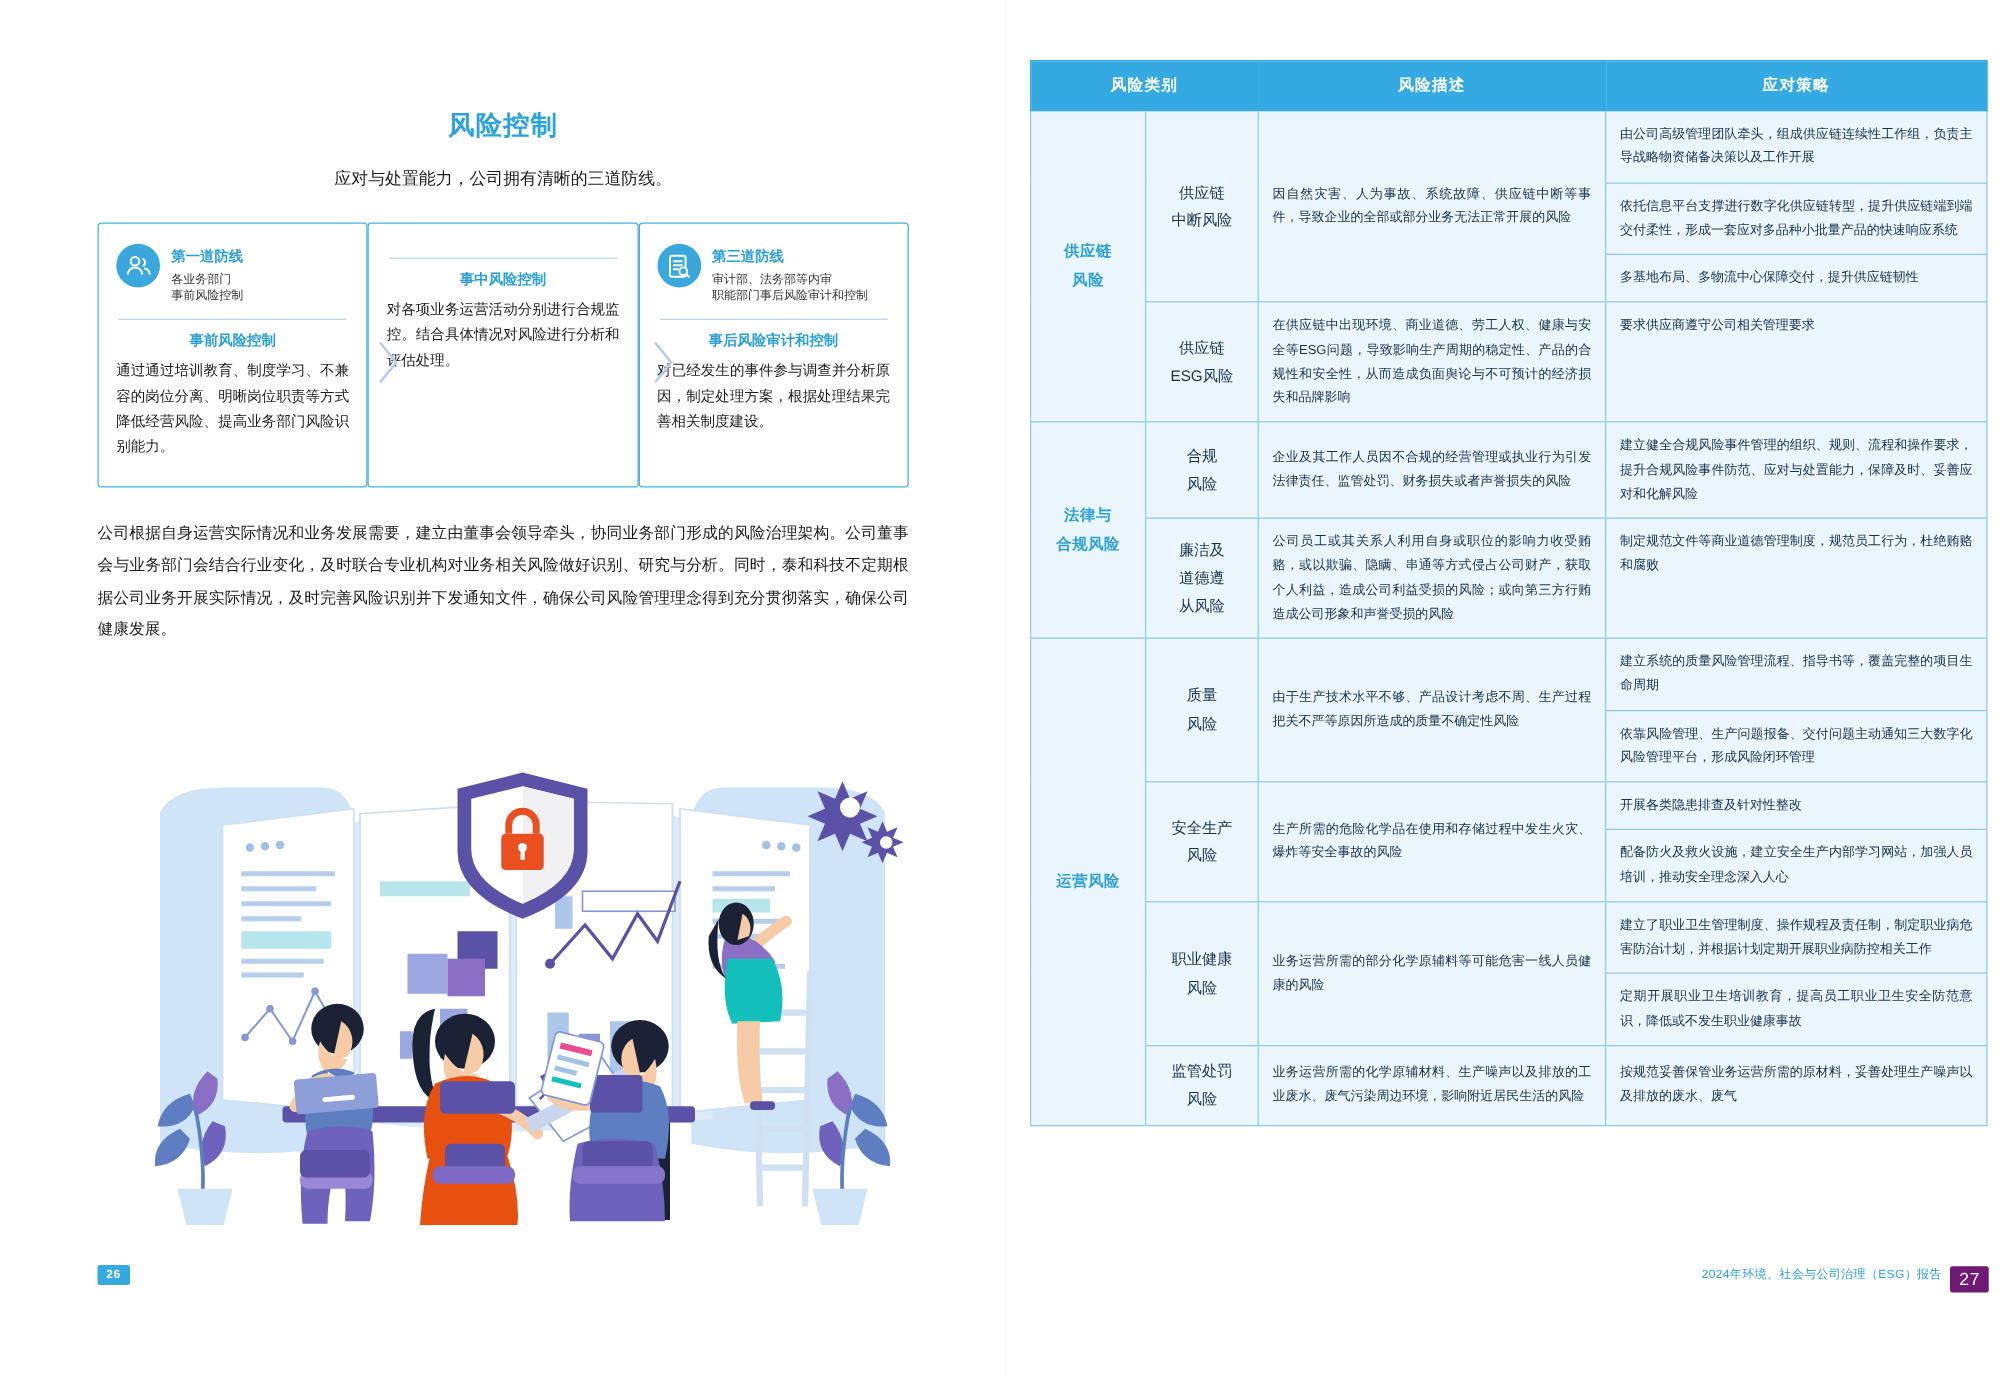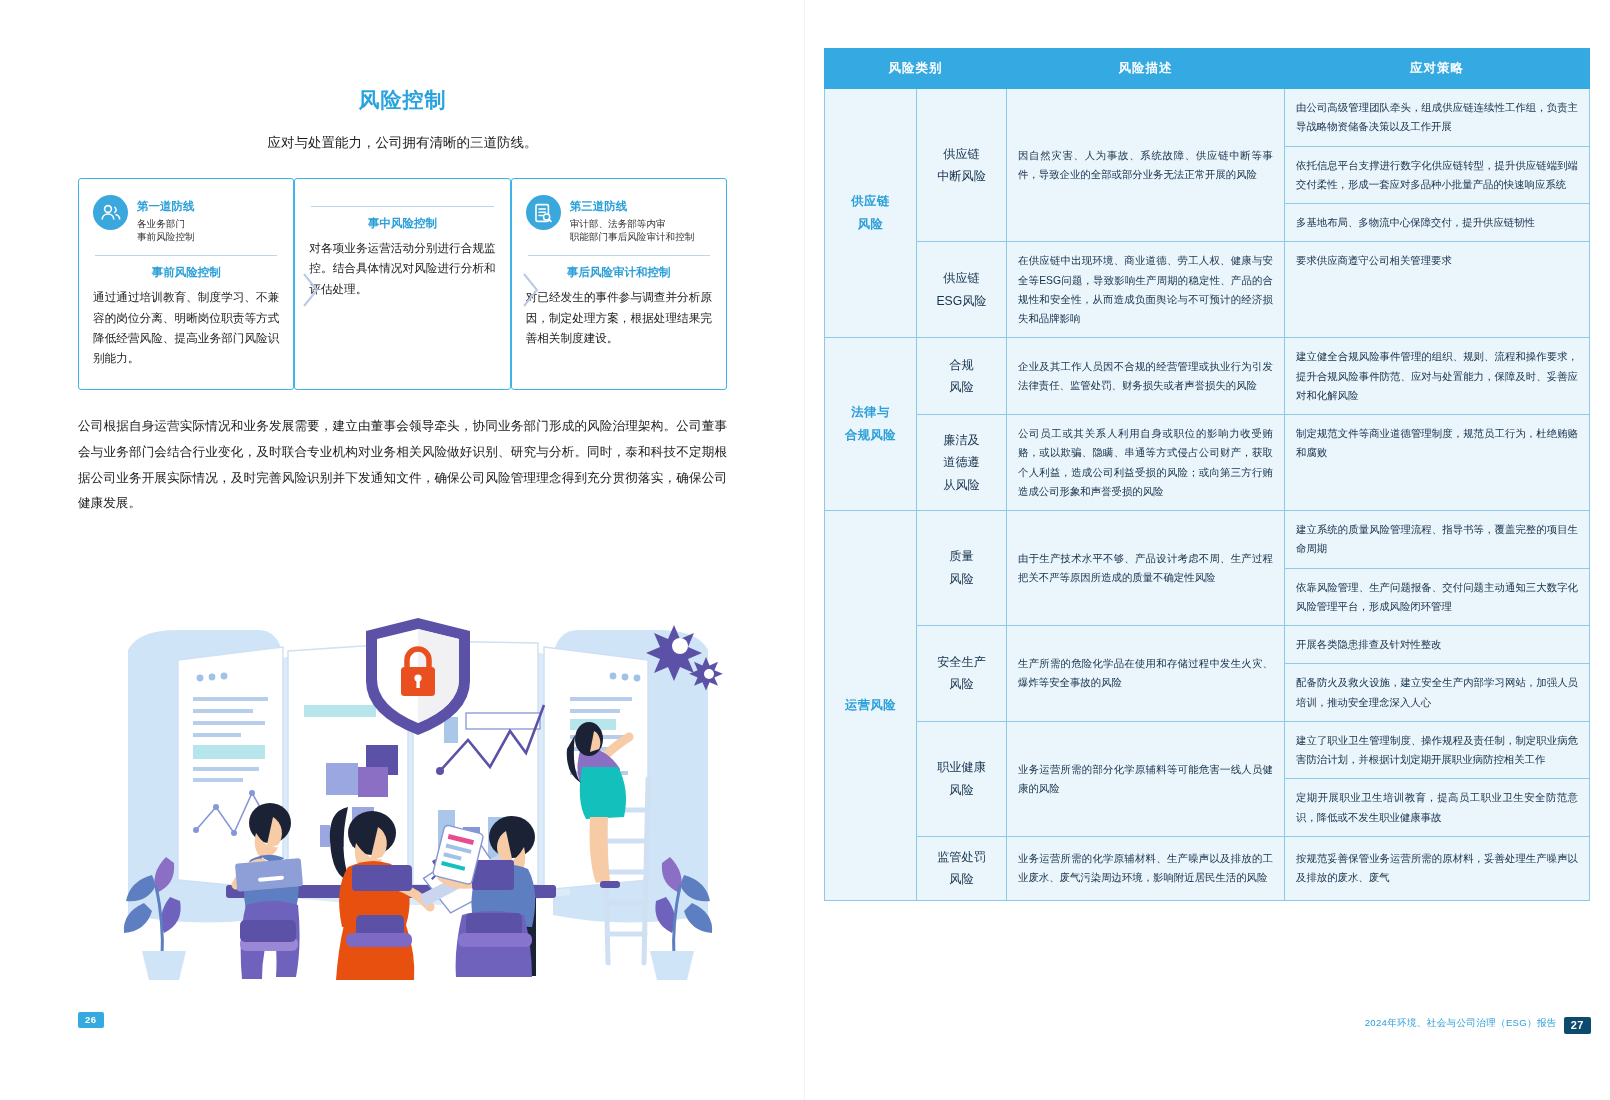--- a/index.html
+++ b/index.html
@@ -97,21 +97,21 @@
   col.c1 { width:92px; }
   col.c2 { width:90px; }
   col.c3 { width:278px; }
   col.c4 { width:305px; }
 
   .foot-right {
     position:absolute; right:19px; bottom:66px; display:flex; gap:7px;
   }
   .foot-txt { color:#2a9fd8; font-size:9.6px; letter-spacing:0.3px; }
   .pagenum-right {
-    background:#0c4a6e; color:#fff; font-size:11px; font-weight:700;
+    background:#701a75; color:#fff; font-size:14px; font-weight:400;
     padding:2px 7px 3px 7px; border-radius:2px; letter-spacing:0.5px;
   }
 </style>
 </head>
 <body>
 
 <div class="spread">
 
   <div class="page-left">
 

